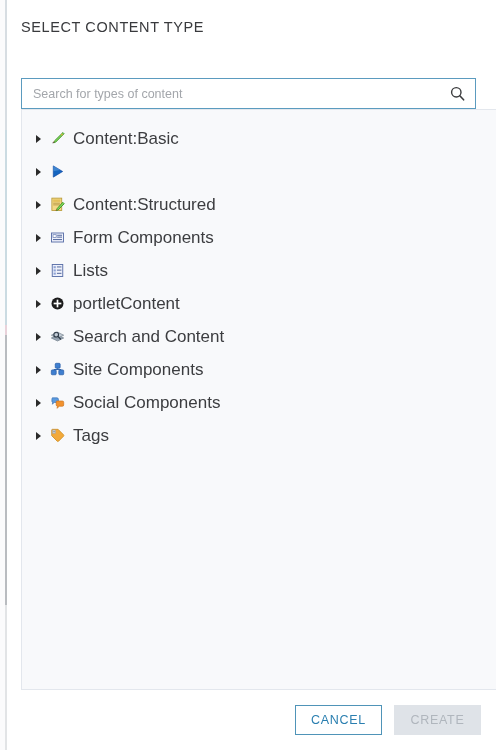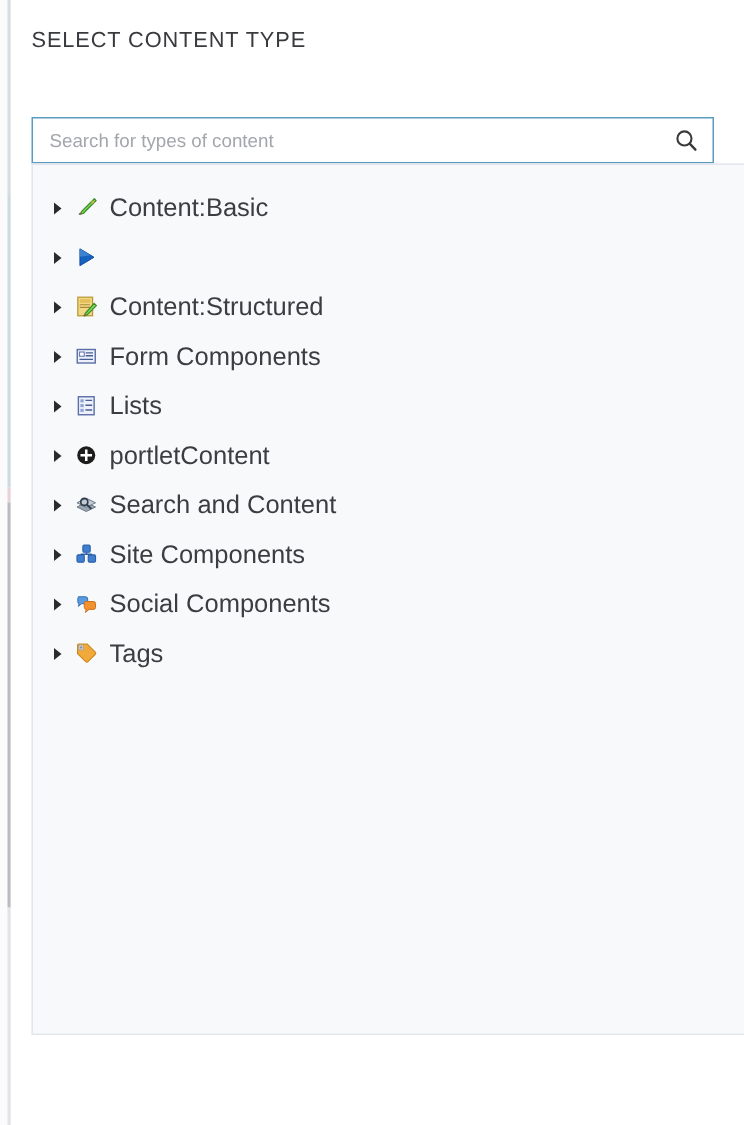--- a/index.html
+++ b/index.html
@@ -357,14 +357,18 @@
             <rect x="2.8" y="2.2" width="3.0" height="3.4" fill="#e6e8ea" stroke="#9aa0a6" stroke-width="0.6"></rect>
             <circle cx="4.3" cy="3.9" r="0.9" fill="#8a9098"></circle>
           </svg>
         </span>
         <span class="node-label">Tags</span>
       </li>
 
     </ul>
   </div>
 
+  <div class="footer">
+    <button class="btn btn-cancel">CANCEL</button>
+    <button class="btn btn-create" disabled="">CREATE</button>
+  </div>
 
 </div>
 
 </body></html>

